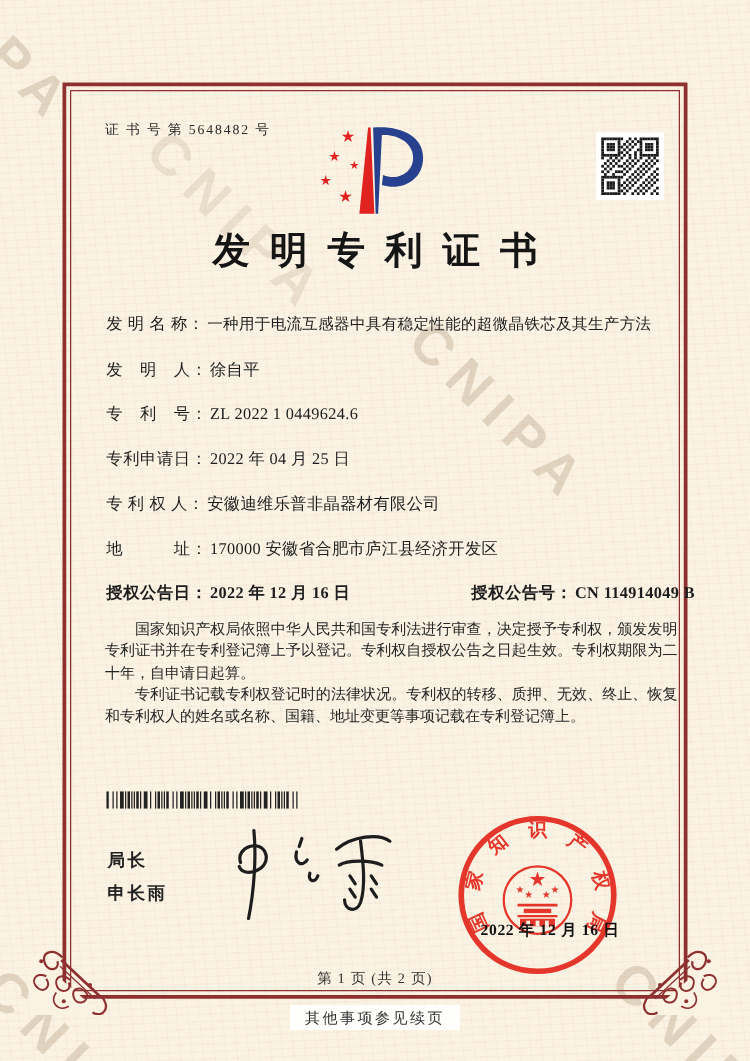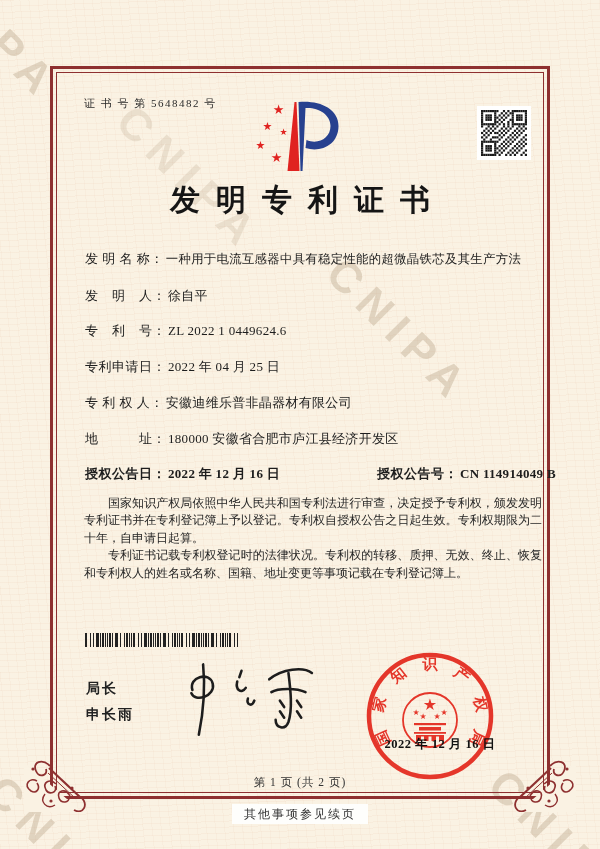--- a/index.html
+++ b/index.html
@@ -369,21 +369,21 @@
   <div class="row" style="top:322px;">
     <span class="lbl">专　利　号：</span><span class="val">ZL 2022 1 0449624.6</span>
   </div>
   <div class="row" style="top:358px;">
     <span class="lbl">专利申请日：</span><span class="val">2022 年 04 月 25 日</span>
   </div>
   <div class="row" style="top:394px;">
     <span class="lbl">专 利 权 人：</span><span class="val">安徽迪维乐普非晶器材有限公司</span>
   </div>
   <div class="row" style="top:430px;">
-    <span class="lbl">地　　　址：</span><span class="val">180000 安徽省合肥市庐江县经济开发区</span>
+    <span class="lbl">地　　　址：</span><span class="val">170000 安徽省合肥市庐江县经济开发区</span>
   </div>
   <div class="row" style="top:465px; width:460px;font-weight:bold;">
     <span class="lbl">授权公告日：</span><span class="val">2022 年 12 月 16 日</span>
     <span class="grant-right">
       <span class="lbl">授权公告号：</span><span class="val">CN 114914049 B</span>
     </span>
   </div>
 
   <div class="paras">
     <p>国家知识产权局依照中华人民共和国专利法进行审查，决定授予专利权，颁发发明专利证书并在专利登记簿上予以登记。专利权自授权公告之日起生效。专利权期限为二十年，自申请日起算。</p>

